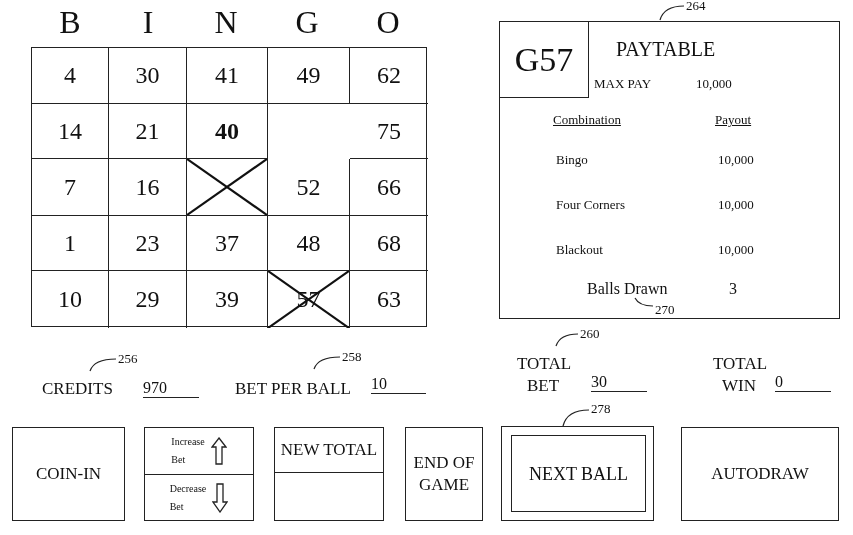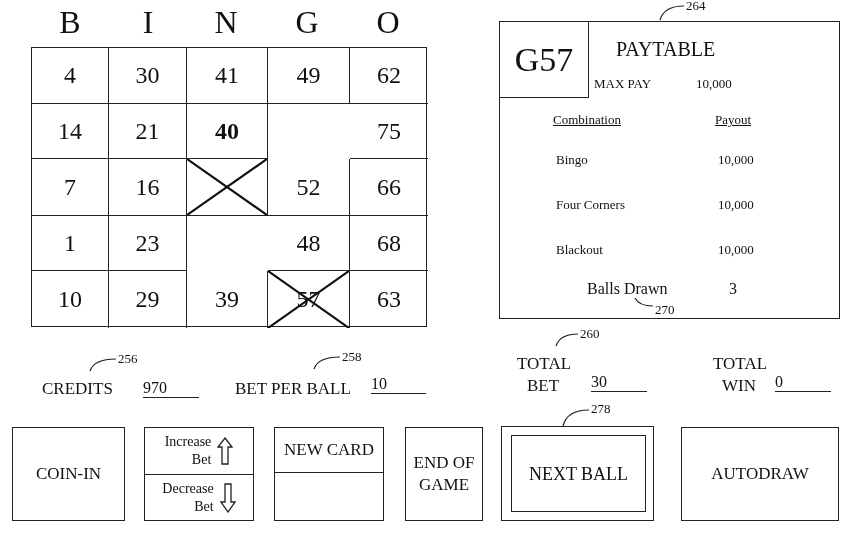--- a/index.html
+++ b/index.html
@@ -28,21 +28,21 @@
   .ref svg { position: absolute; overflow: visible; }
 
   
   .meter-label { position: absolute; font-size: 17px; white-space: nowrap; line-height: 20px; }
   .meter-val { position: absolute; font-size: 16px; text-align: left; border-bottom: 1.5px solid #222; line-height: 18px; }
 
   
   .btn { position: absolute; border: 1.5px solid #222; background: #fff; display: flex; align-items: center; justify-content: center;
          text-align: center; font-size: 17px; line-height: 22px; cursor: pointer; }
   .btn-half { position: absolute; left: 0; width: 100%; display: flex; align-items: center; justify-content: center; cursor: pointer; }
-  .bet-label { font-size: 14px; line-height: 18px; text-align: right; margin-right: 6px; }
+  .bet-label { font-size: 10px; line-height: 18px; text-align: left; margin-right: 6px; }
   .hatch { position: absolute; left: 9px; top: 8px; width: 135px; height: 77px; border: 1.5px solid #222;
            background: repeating-linear-gradient(-50deg, #fff 0px, #fff 9px, transparent 9px, transparent 10px),
                        repeating-linear-gradient(-50deg, transparent 0px, transparent 14px, #333 14px, #333 15px, transparent 15px, transparent 18px);
            display: flex; align-items: center; justify-content: center; font-size: 18px; }
 </style>
 </head>
 <body>
 
 <div>
   <div class="bingo-letter" style="left:31px">B</div>
@@ -98,20 +98,23 @@
     </div>
     <div class="cell" style="left: 318px; top: 111px; width: 78px; height: 57px; border-right: none;">
       <span>66</span>
     </div>
     <div class="cell" style="left: 0px; top: 168px; width: 77px; height: 55px;">
       <span>1</span>
     </div>
     <div class="cell" style="left: 77px; top: 168px; width: 78px; height: 55px;">
       <span>23</span>
     </div>
+    <div class="cell" style="left: 155px; top: 168px; width: 81px; height: 55px;">
+      <span>37</span>
+    </div>
     <div class="cell" style="left: 236px; top: 168px; width: 82px; height: 55px;">
       <span>48</span>
     </div>
     <div class="cell" style="left: 318px; top: 168px; width: 78px; height: 55px; border-right: none;">
       <span>68</span>
     </div>
     <div class="cell" style="left: 0px; top: 223px; width: 77px; height: 57px; border-bottom: none;">
       <span>10</span>
     </div>
     <div class="cell" style="left: 77px; top: 223px; width: 78px; height: 57px; border-bottom: none;">
@@ -215,21 +218,21 @@
       <div>Bet</div>
     </div>
     <svg width="16" height="30" viewBox="0 0 16 30">
       <path d="M5 1 L11 1 L11 19 L15 19 L8 29 L1 19 L5 19 Z" fill="#fff" stroke="#222" stroke-width="1.3"></path>
     </svg>
   </div>
 </div>
 
 <div class="btn" style="left:274px; top:427px; width:110px; height:94px; display:block;">
   <div class="btn-half" style="top:0; height:45px; border-bottom:1.5px solid #222; font-size:17px;">
-    <span>NEW CARD</span>
+    <span>NEW TOTAL</span>
   </div>
 </div>
 
 <div class="btn" style="left:405px; top:427px; width:78px; height:94px; flex-direction:column;">
   <div>END OF</div>
   <div>GAME</div>
 </div>
 
 <div class="ref" style="left:591px; top:401px;">
   <svg width="30" height="22" style="left:-30px; top:5px;">

